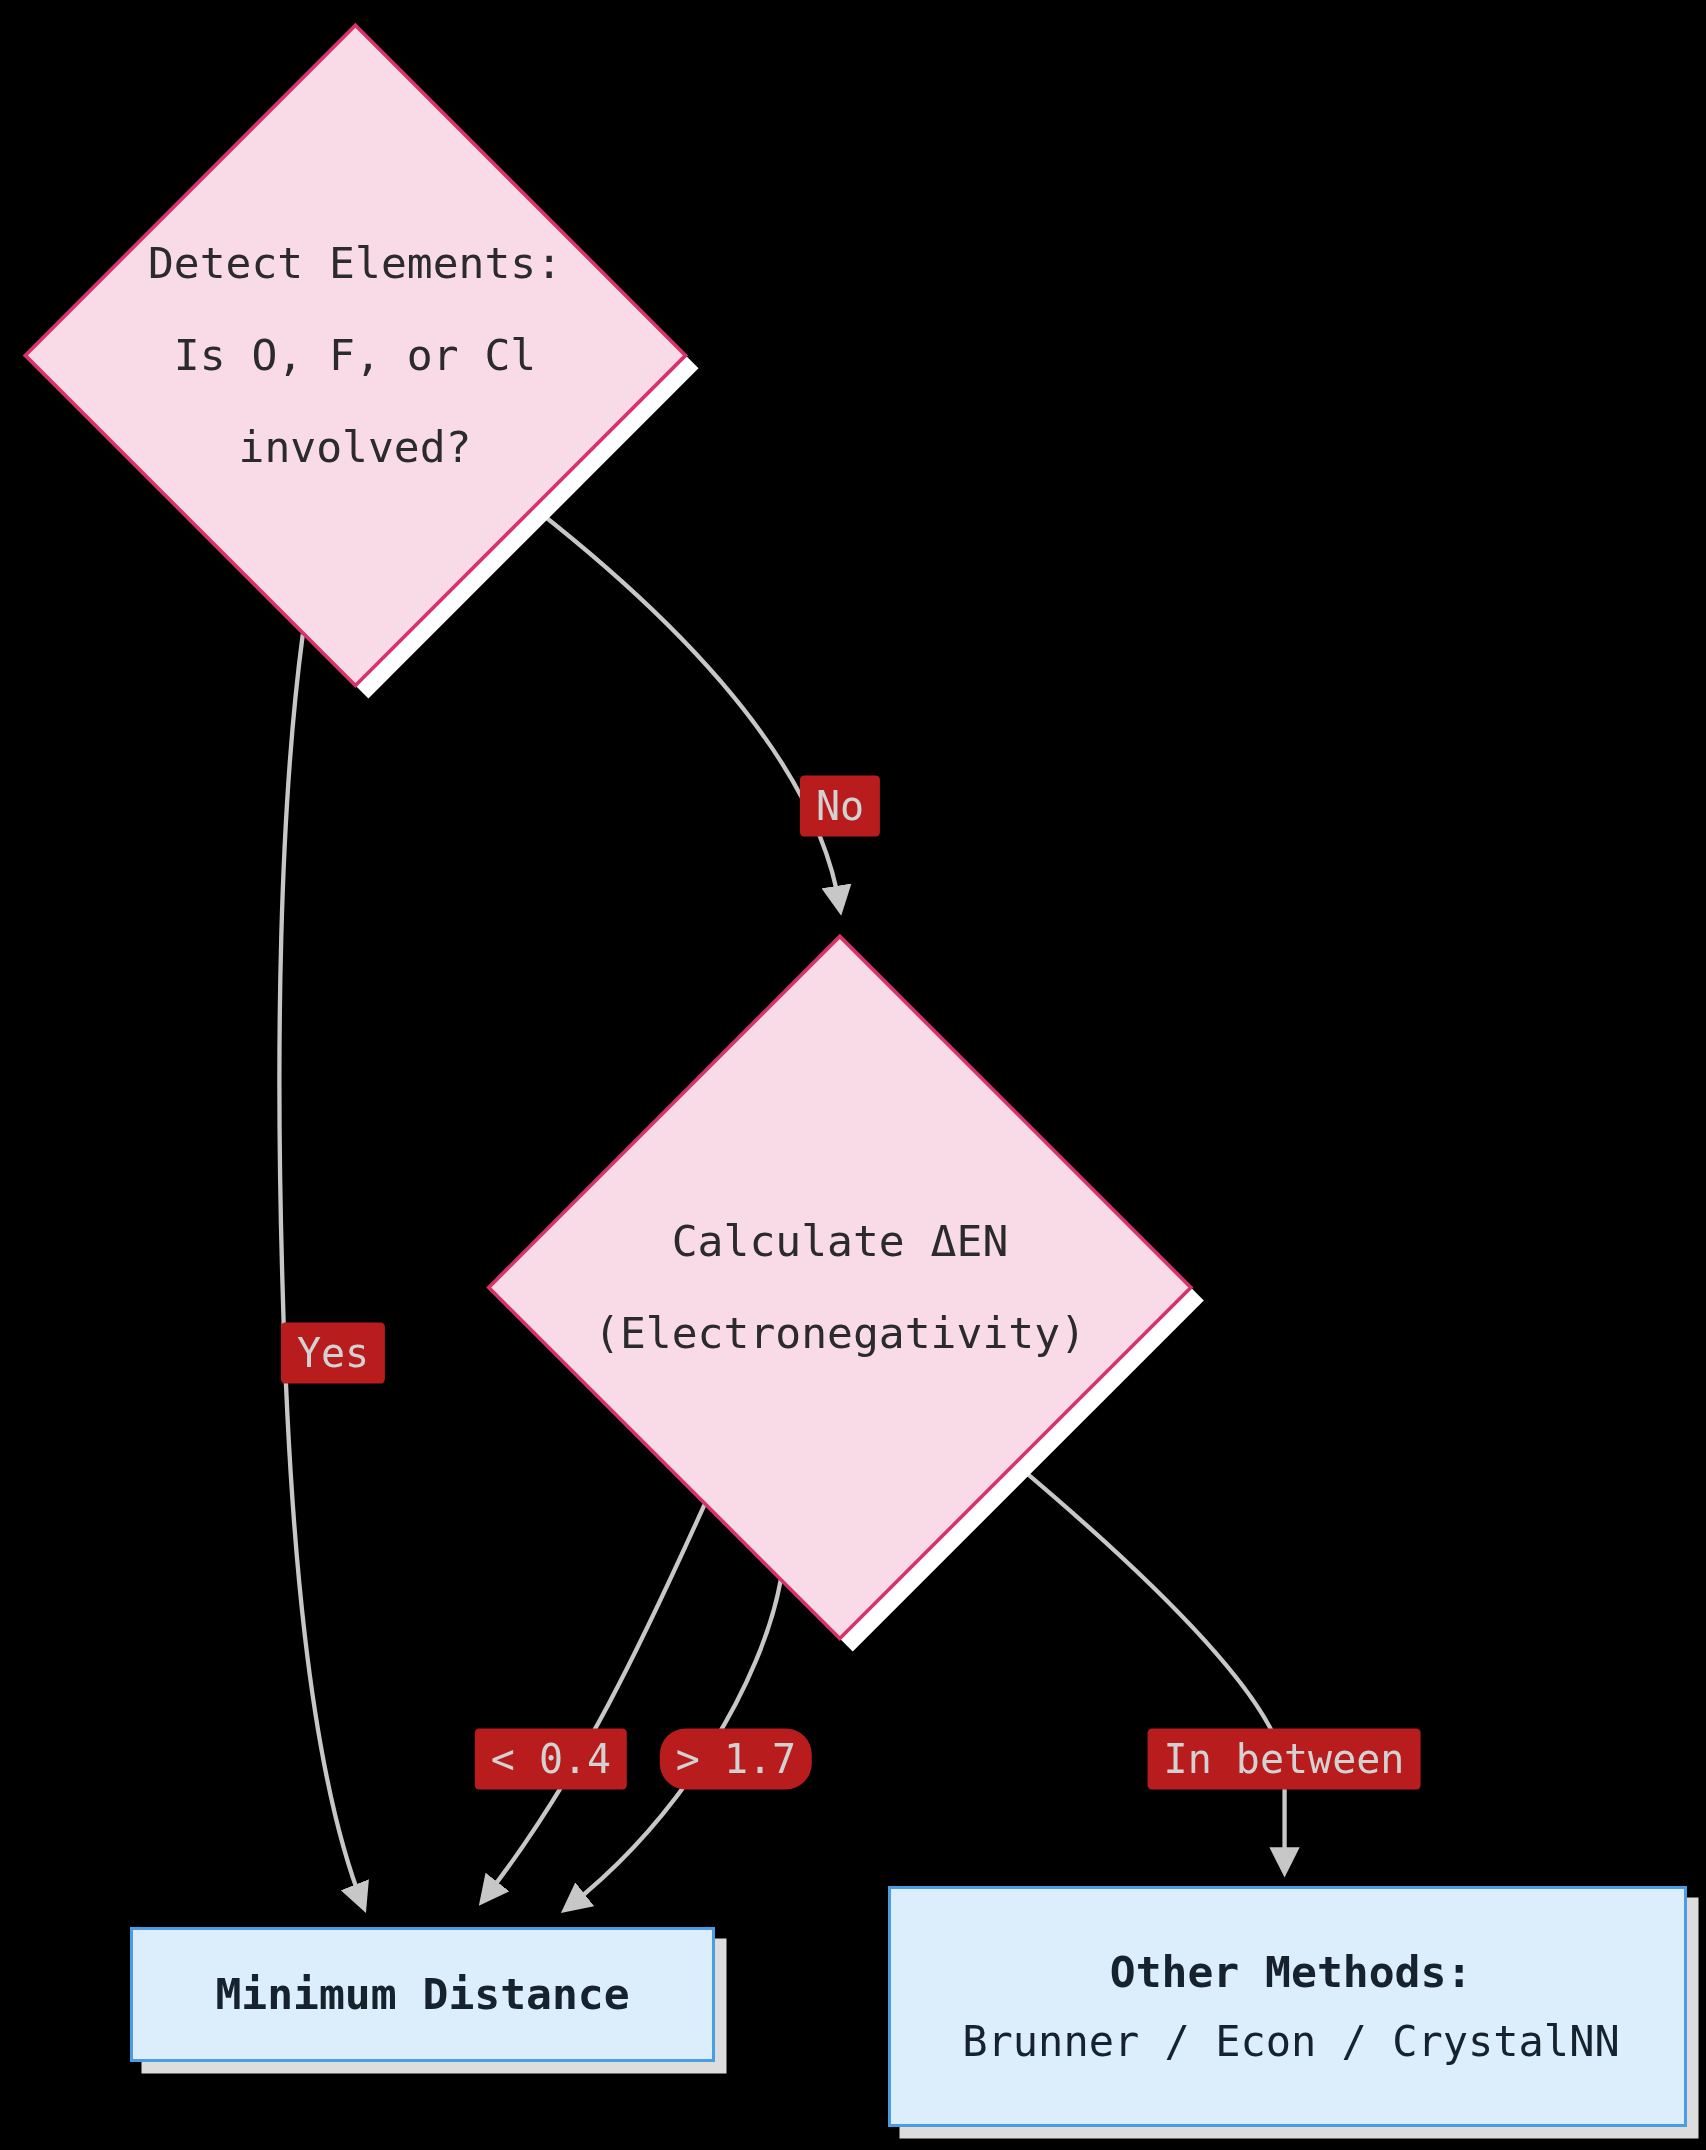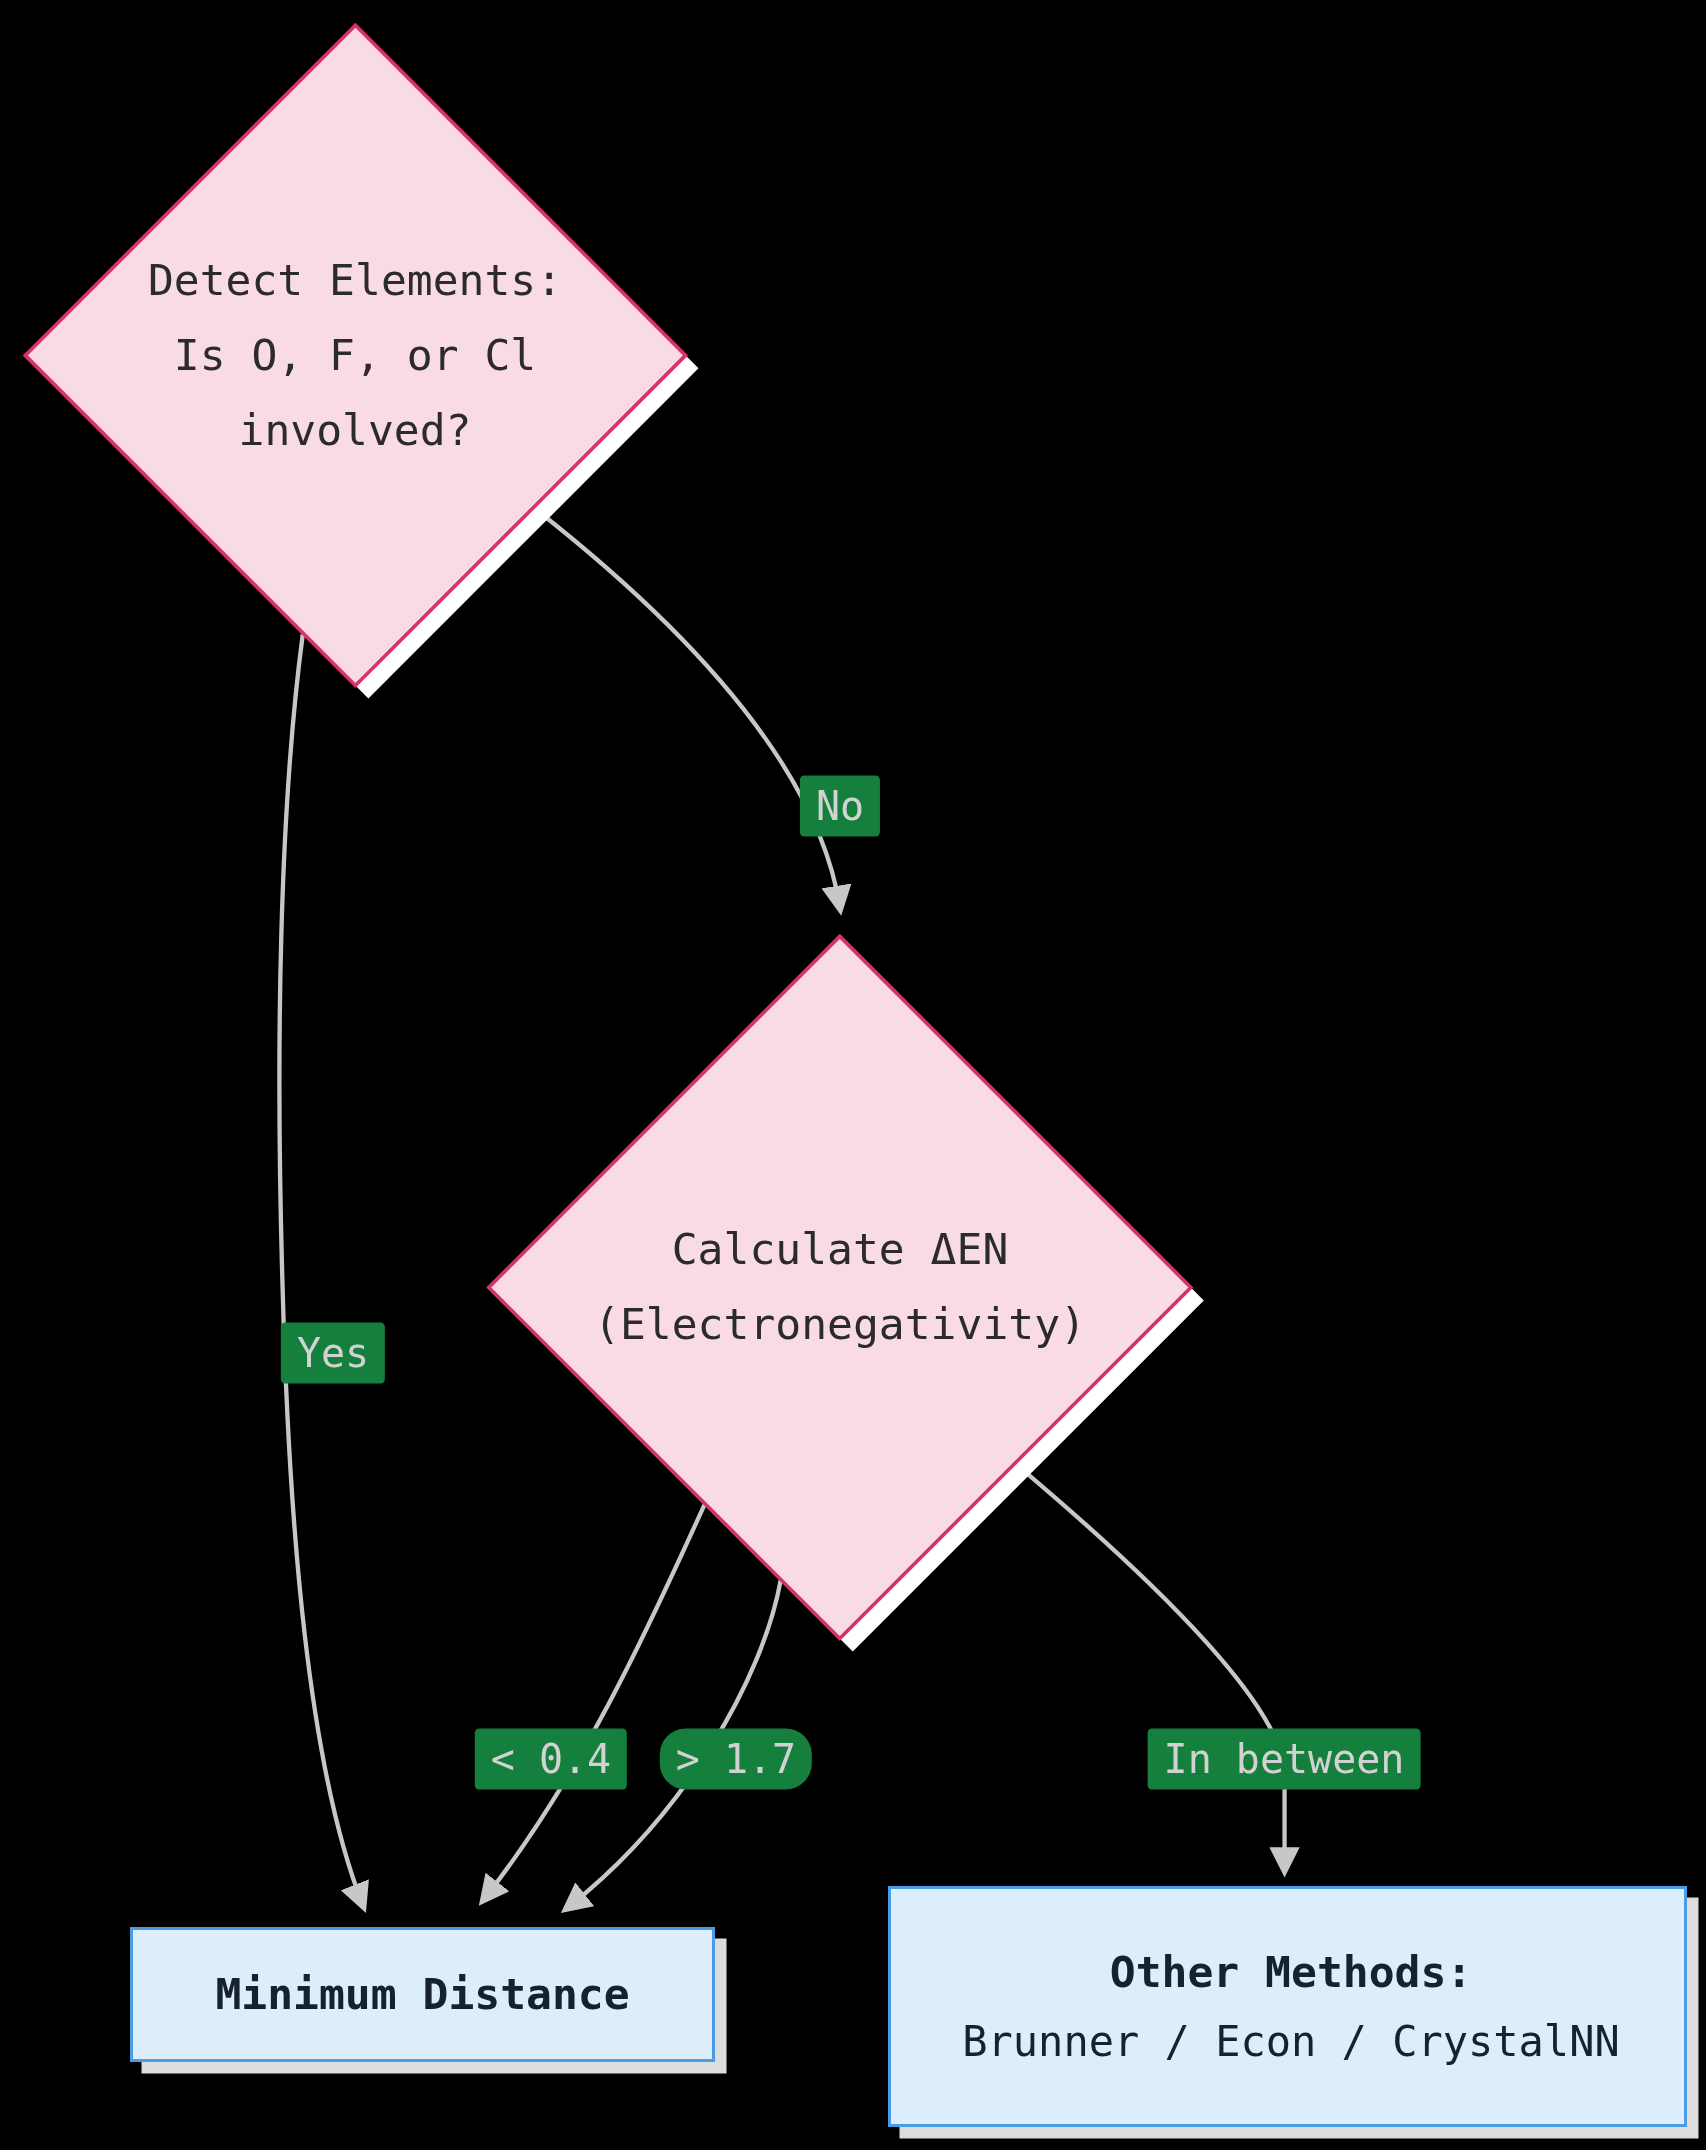--- a/index.html
+++ b/index.html
@@ -20,26 +20,27 @@
     display: flex;
     flex-direction: column;
     align-items: center;
     justify-content: center;
     text-align: center;
     color: #2b2b2b;
     font-size: 43px;
     line-height: 75px;
     white-space: nowrap;
     pointer-events: none;
+    gap: 17px;
   }
 
   .edge-label {
     position: absolute;
     transform: translate(-50%, -50%);
-    background: #15803d;
+    background: #b91c1c;
     color: #d2d2d2;
     font-size: 40px;
     line-height: 1.1;
     padding: 8.6px 16px;
     border-radius: 4.3px;
     white-space: nowrap;
   }
 
   .blue-box {
     position: absolute;

